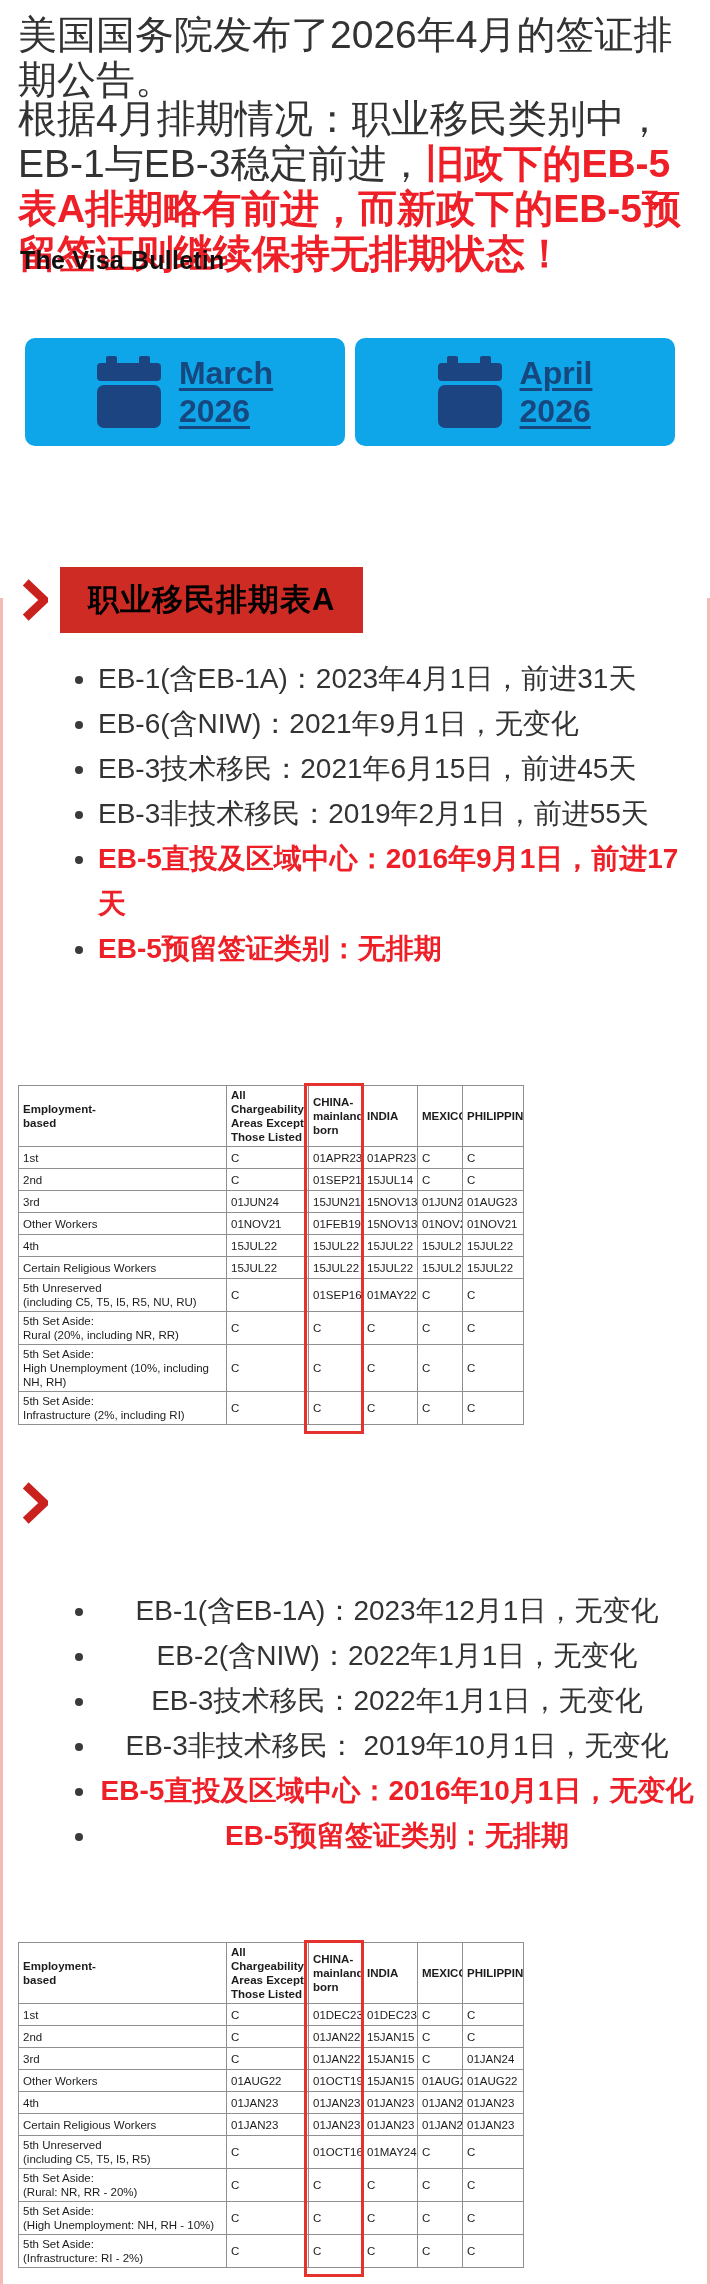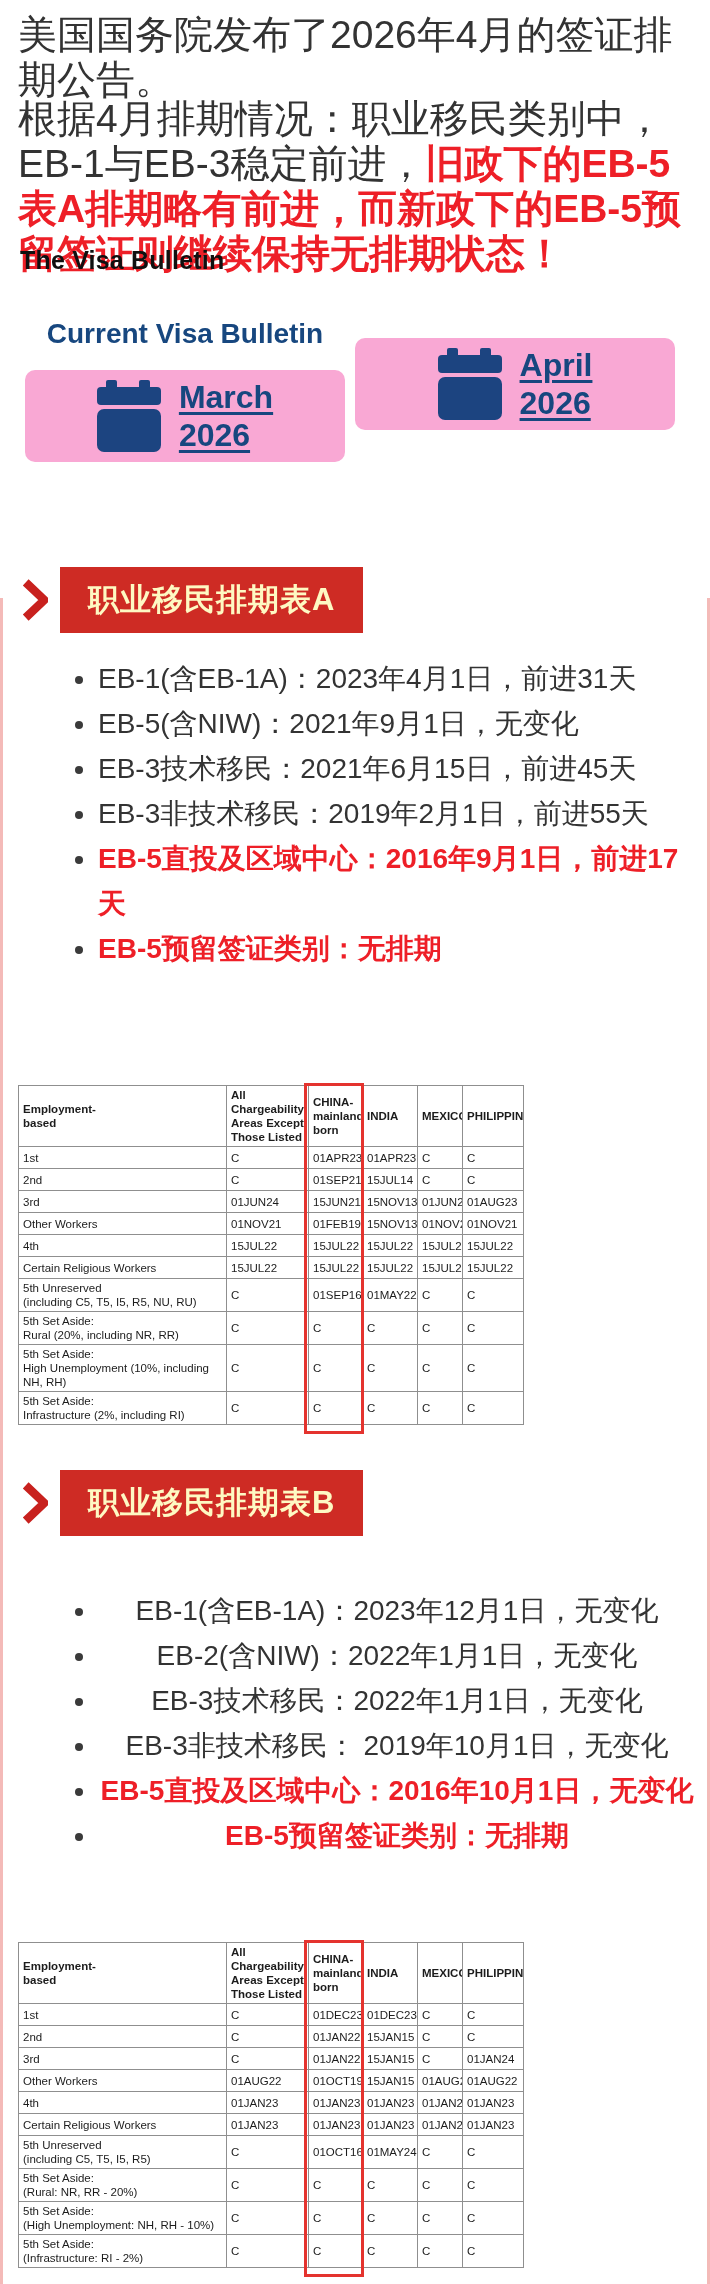--- a/index.html
+++ b/index.html
@@ -19,35 +19,35 @@
   .para2 { top:96px; }
   .red-strong { color:#ee1f27; font-weight:bold; }
 
   .tvb-heading { position:absolute; top:246px; left:20px; font-size:25px; font-weight:bold; color:#101010; letter-spacing:.2px; }
 
   .bulletin-col { position:absolute; top:318px; width:320px; }
   .bulletin-col.current { left:25px; }
   .bulletin-col.upcoming { left:355px; }
   .bulletin-label { text-align:center; font-size:28px; font-weight:bold; color:#17477f; }
   .bulletin-card {
-    margin-top:20px; height:92px; background:#f9a8d4; border-radius:10px;
+    margin-top:20px; height:108px; background:#0ea5e9; border-radius:10px;
     display:flex; align-items:center; justify-content:center; gap:18px;
   }
   .cal-icon { width:64px; height:72px; flex:0 0 auto; }
   .cal-link {
     color:#17477f; font-size:32px; line-height:38px; font-weight:bold;
     text-decoration:underline; text-decoration-thickness:3px; text-underline-offset:4px;
     white-space:pre-line; cursor:pointer;
   }
 
   .chevron { position:absolute; left:22px; width:26px; height:46px; }
   .chevron-a { top:577px; }
   .chevron-b { top:1480px; }
   .banner {
-    position:absolute; left:60px; height:66px; background:#ce2b24; color:#fef9c3;
+    position:absolute; left:60px; height:66px; background:#ce2b24; color:#000000;
     font-size:31px; font-weight:bold; letter-spacing:1px;
     display:flex; align-items:center; padding:0 28px;
   }
   .banner-a { top:567px; }
   .banner-b { top:1470px; }
 
   ul.eb-list { position:absolute; left:18px; right:14px; list-style:disc; padding-left:80px; }
   ul.eb-list li { font-size:28px; line-height:45px; color:#333; }
   ul.eb-list li::marker { color:#3a3a3a; }
   ul.eb-list li.red { color:#ee1f27; font-weight:bold; }
@@ -78,21 +78,20 @@
   <div class="edge-line edge-left"></div>
   <div class="edge-line edge-right"></div>
 
   <p class="para para1">美国国务院发布了2026年4月的签证排期公告。</p>
 
   <p class="para para2"><span>根据4月排期情况：职业移民类别中，EB-1与EB-3稳定前进，</span><span class="red-strong">旧政下的EB-5表A排期略有前进，而新政下的EB-5预留签证则继续保持无排期状态！</span></p>
 
   <h2 class="tvb-heading">The Visa Bulletin</h2>
 
   <div class="bulletin-col current">
-    <div class="bulletin-label">Current Visa Bulletin</div>
     <div class="bulletin-card">
       <svg class="cal-icon" viewBox="0 0 64 72">
         <g fill="#1c4480">
           <rect x="9" y="0" width="11" height="16" rx="2"></rect>
           <rect x="42" y="0" width="11" height="16" rx="2"></rect>
           <rect x="0" y="7" width="64" height="18" rx="4"></rect>
           <rect x="0" y="29" width="64" height="43" rx="7"></rect>
         </g>
       </svg>
       <a class="cal-link">March
@@ -115,21 +114,21 @@
     </div>
   </div>
 
   <svg class="chevron chevron-a" viewBox="0 0 28 46">
     <path d="M4 4 L24 23 L4 42" stroke="#c8211e" stroke-width="9" fill="none"></path>
   </svg>
   <div class="banner banner-a">职业移民排期表A</div>
 
   <ul class="eb-list list-a">
     <li>EB-1(含EB-1A)：2023年4月1日，前进31天</li>
-    <li>EB-5(含NIW)：2021年9月1日，无变化</li>
+    <li>EB-6(含NIW)：2021年9月1日，无变化</li>
     <li>EB-3技术移民：2021年6月15日，前进45天</li>
     <li>EB-3非技术移民：2019年2月1日，前进55天</li>
     <li class="red">EB-5直投及区域中心：2016年9月1日，前进17天</li>
     <li class="red">EB-5预留签证类别：无排期</li>
   </ul>
 
   <div class="vtable-wrap vtable-a">
     <table class="vtable">
       <colgroup>
         <col style="width:208px">
@@ -240,21 +239,20 @@
             <td>C</td>
           </tr>
         </tbody>
     </table>
     <div class="china-box"></div>
   </div>
 
   <svg class="chevron chevron-b" viewBox="0 0 28 46">
     <path d="M4 4 L24 23 L4 42" stroke="#c8211e" stroke-width="9" fill="none"></path>
   </svg>
-  <div class="banner banner-b">职业移民排期表B</div>
 
   <ul class="eb-list list-b">
     <li>EB-1(含EB-1A)：2023年12月1日，无变化</li>
     <li>EB-2(含NIW)：2022年1月1日，无变化</li>
     <li>EB-3技术移民：2022年1月1日，无变化</li>
     <li>EB-3非技术移民： 2019年10月1日，无变化</li>
     <li class="red">EB-5直投及区域中心：2016年10月1日，无变化</li>
     <li class="red">EB-5预留签证类别：无排期</li>
   </ul>
 

